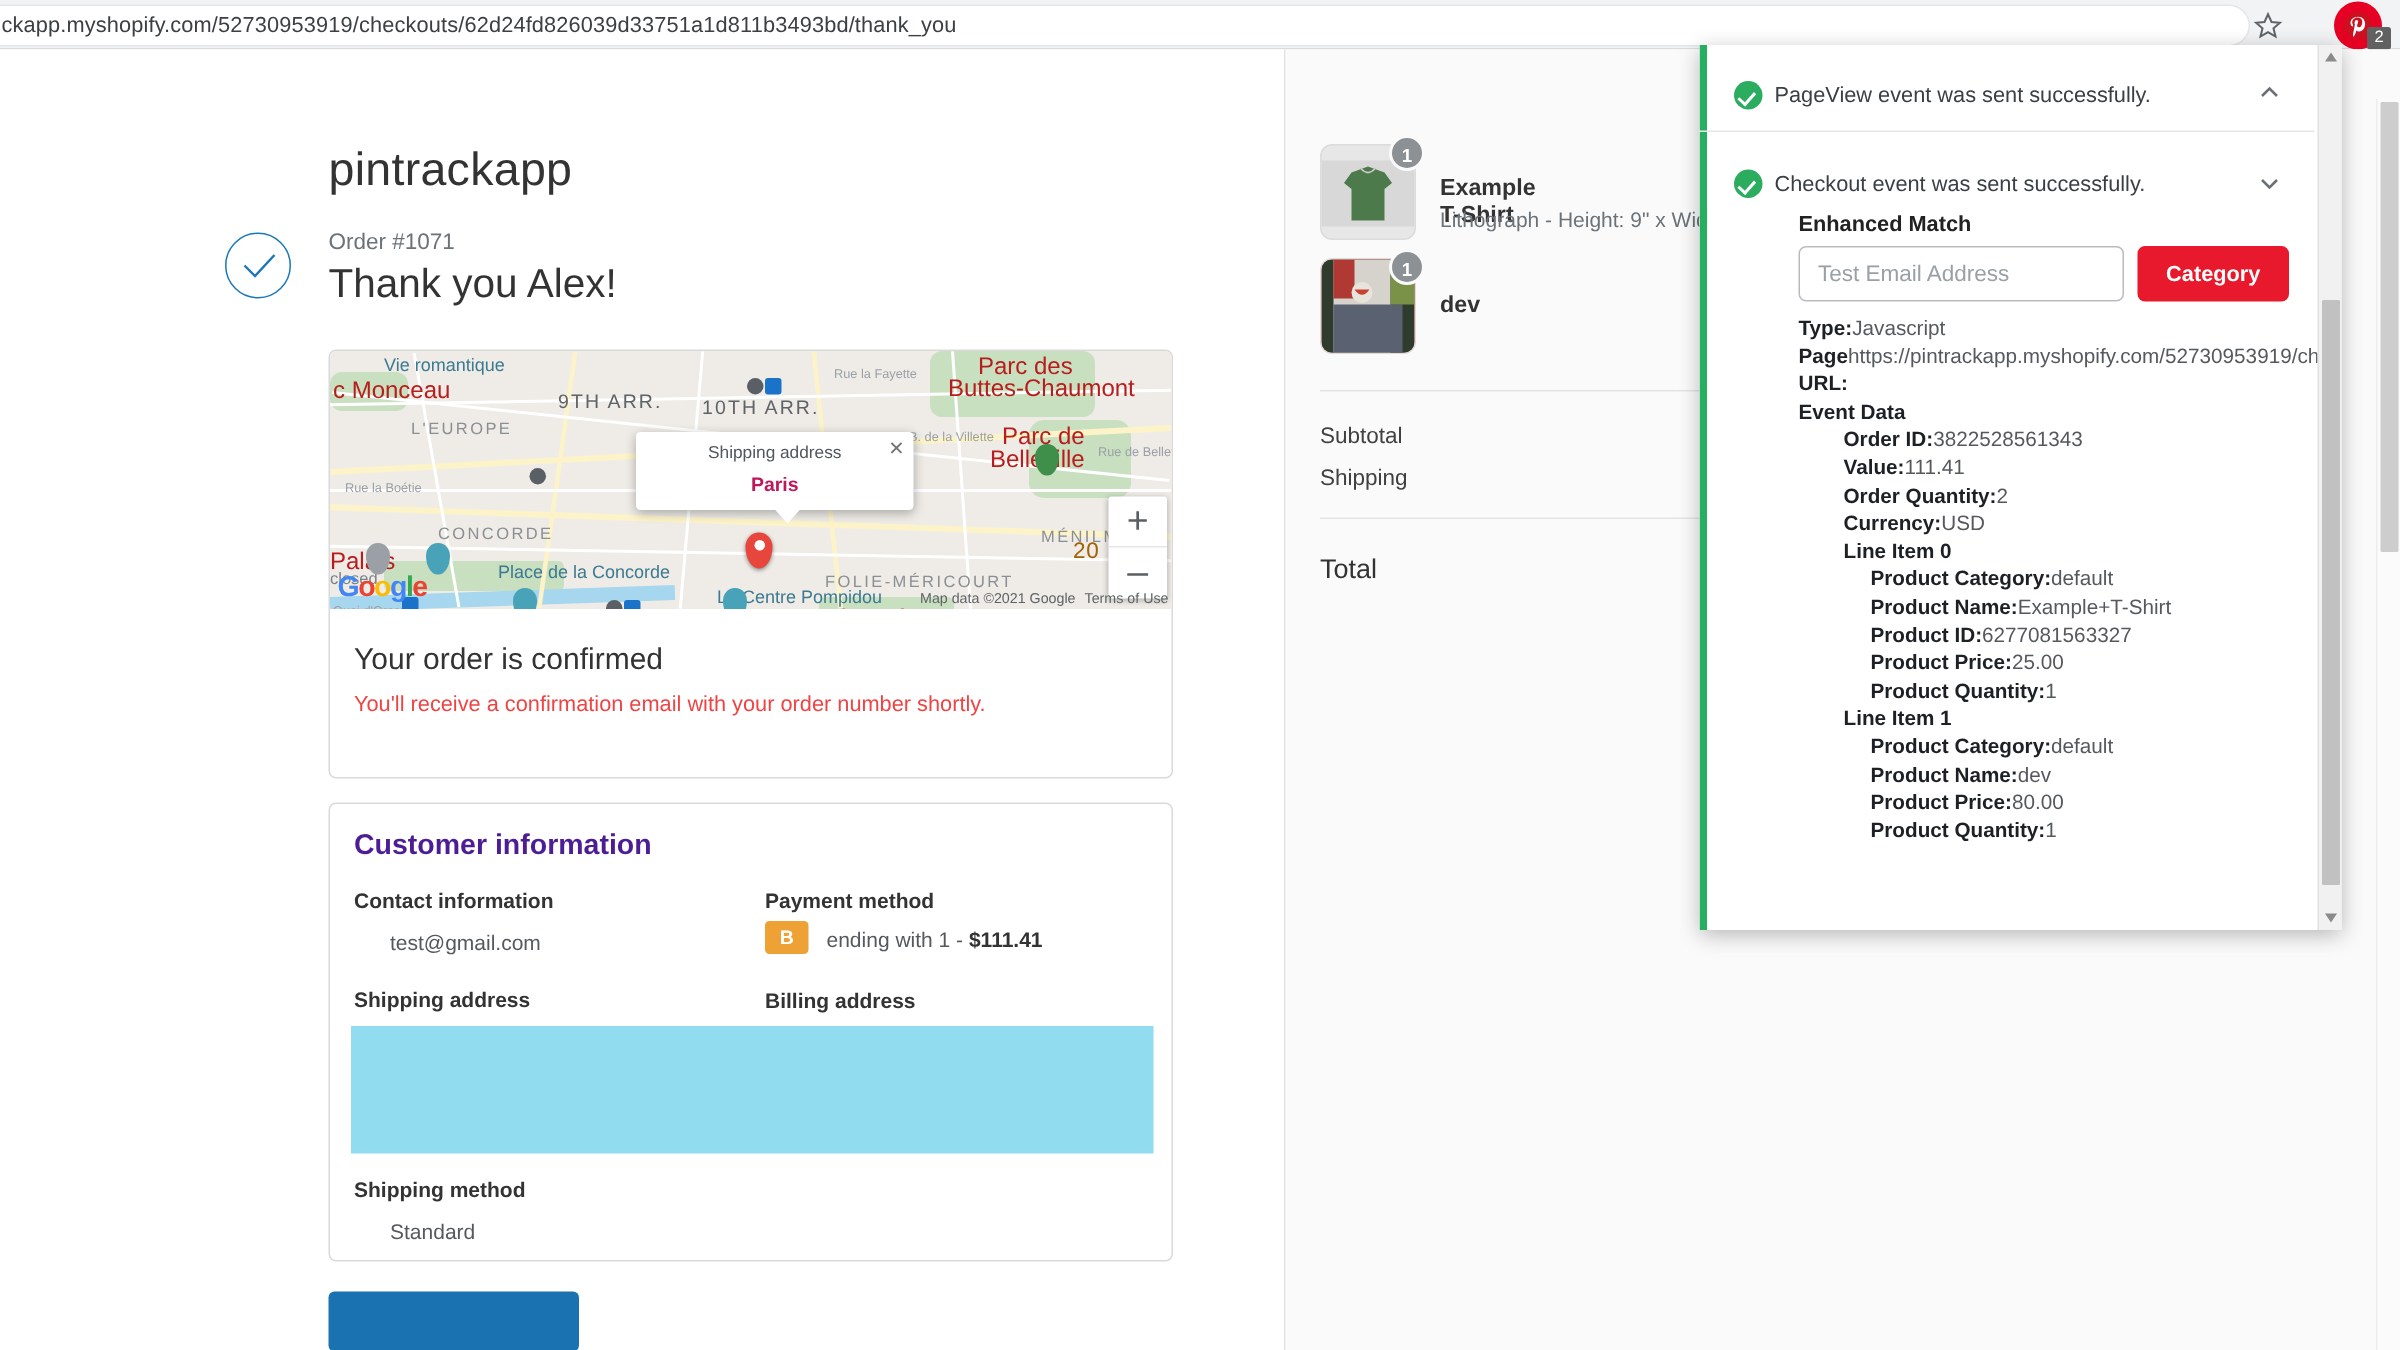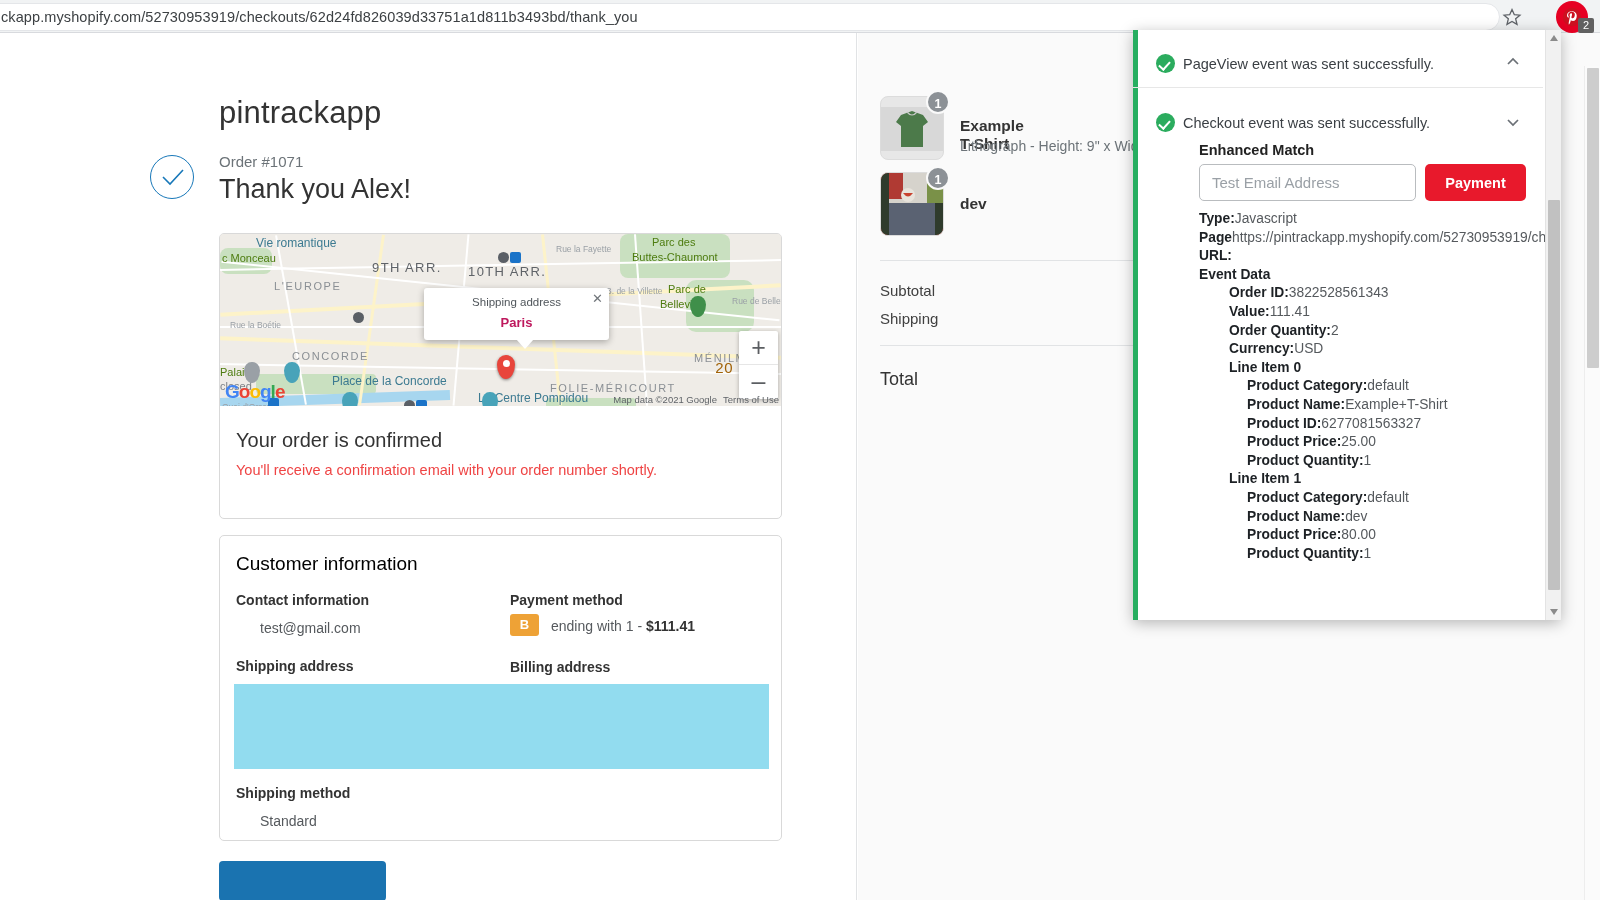--- a/index.html
+++ b/index.html
@@ -105,21 +105,21 @@
   .map-road-y { position: absolute; background: #fdf3c9; }
   .map-water { position: absolute; background: #a7d6ef; }
   .map-blk { position: absolute; background: #f0ede8; }
   .map-lbl {
     position: absolute; font-size: 11px; color: #7d8287;
     font-family: "Liberation Sans", sans-serif; white-space: nowrap;
   }
   .map-lbl-arr { font-size: 13px; color: #5f6368; letter-spacing: 1.4px; font-weight: 500; }
   .map-lbl-nb  { font-size: 11px; color: #8a8f94; letter-spacing: 1.6px; }
   .map-lbl-poi { font-size: 12px; color: #3c7a91; }
-  .map-lbl-park{ font-size: 11px; color: #4d7c0f; text-align: center; }
+  .map-lbl-park{ font-size: 16px; color: #b91c1c; text-align: center; }
   .map-lbl-st  { font-size: 8.5px; color: #9aa0a6; }
   .poi-pin {
     position: absolute; width: 16px; height: 21px;
     background: #48a3b9;
     border-radius: 50% 50% 50% 50% / 42% 42% 62% 62%;
   }
   .poi-pin.grey { background: #9aa0a6; }
   .poi-pin.green { background: #3f8f4a; }
   .transit {
     position: absolute; width: 11px; height: 11px; background: #1a73c8;
@@ -197,21 +197,21 @@
 
   
   #cust-card {
     position: absolute; left: 219px; top: 502px;
     width: 563px; height: 306px;
     border: 1px solid #d9d9d9; border-radius: 5px;
     background: #fff;
   }
   #cust-title {
     position: absolute; left: 16px; top: 17px;
-    font-size: 19px; color: #000000; font-weight: 400;
+    font-size: 19px; color: #4c1d95; font-weight: 700;
   }
   .ci-label {
     position: absolute; font-size: 14px; color: #333333; font-weight: bold;
   }
   .ci-value {
     position: absolute; font-size: 14px; color: #55595d; margin-left: 24px;
   }
   #contact-label { left: 16px; top: 56px; }
   #contact-value { left: 16px; top: 84px; }
   #payment-label { left: 290px; top: 56px; }
@@ -535,21 +535,21 @@
     <div class="alert-text" style="top:27px">Checkout event was sent successfully.</div>
     <span class="chev" style="top:26px">
       <svg width="16" height="16" viewBox="0 0 16 16" fill="none" stroke="#6b7076" stroke-width="1.7">
           <polyline points="3,6 8,11 13,6"></polyline>
         </svg>
     </span>
   </div>
 
   <div id="em-title">Enhanced Match</div>
   <input id="em-input" type="text" placeholder="Test Email Address" style="">
-  <button id="em-validate">Payment</button>
+  <button id="em-validate">Category</button>
 
   <div id="ev-body">
       <div class="ev-line"><b>Type:</b><span>Javascript</span></div>
       <div class="ev-line"><b>Page</b><span>https://pintrackapp.myshopify.com/52730953919/chec</span></div>
       <div class="ev-line"><b>URL:</b></div>
       <div class="ev-line"><b>Event Data</b></div>
       <div class="ev-line ev-i1"><b>Order ID:</b><span>3822528561343</span></div>
       <div class="ev-line ev-i1"><b>Value:</b><span>111.41</span></div>
       <div class="ev-line ev-i1"><b>Order Quantity:</b><span>2</span></div>
       <div class="ev-line ev-i1"><b>Currency:</b><span>USD</span></div>

